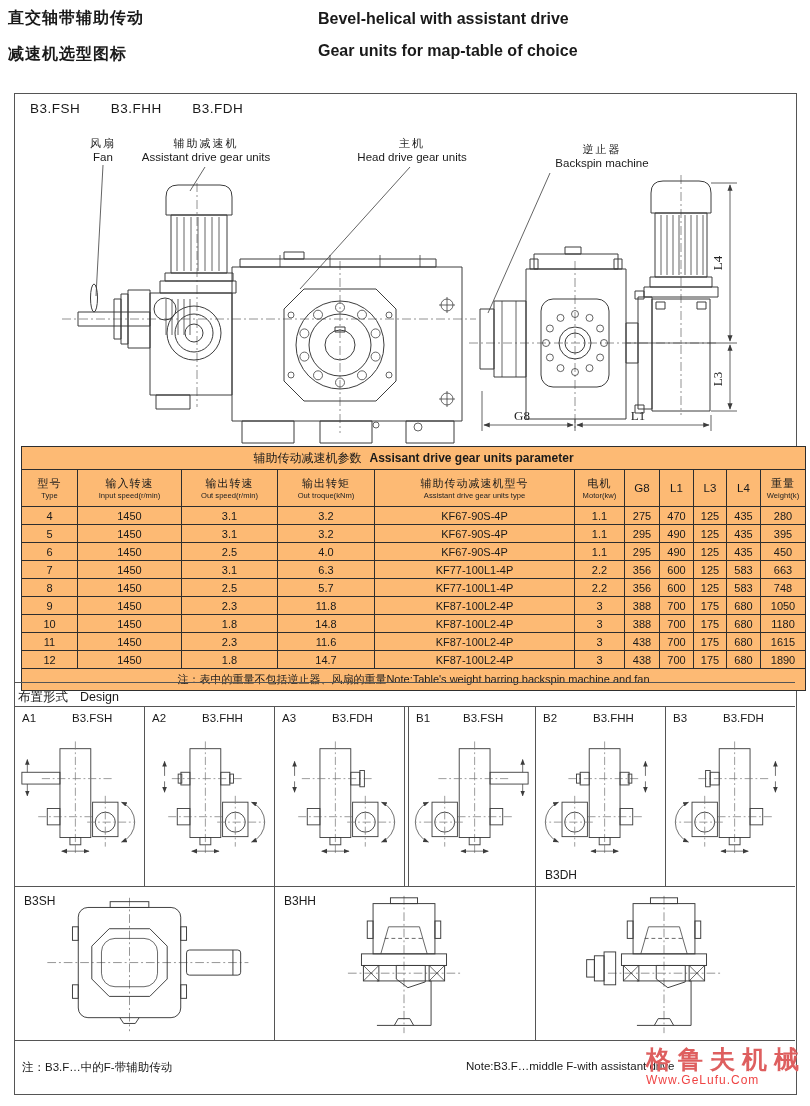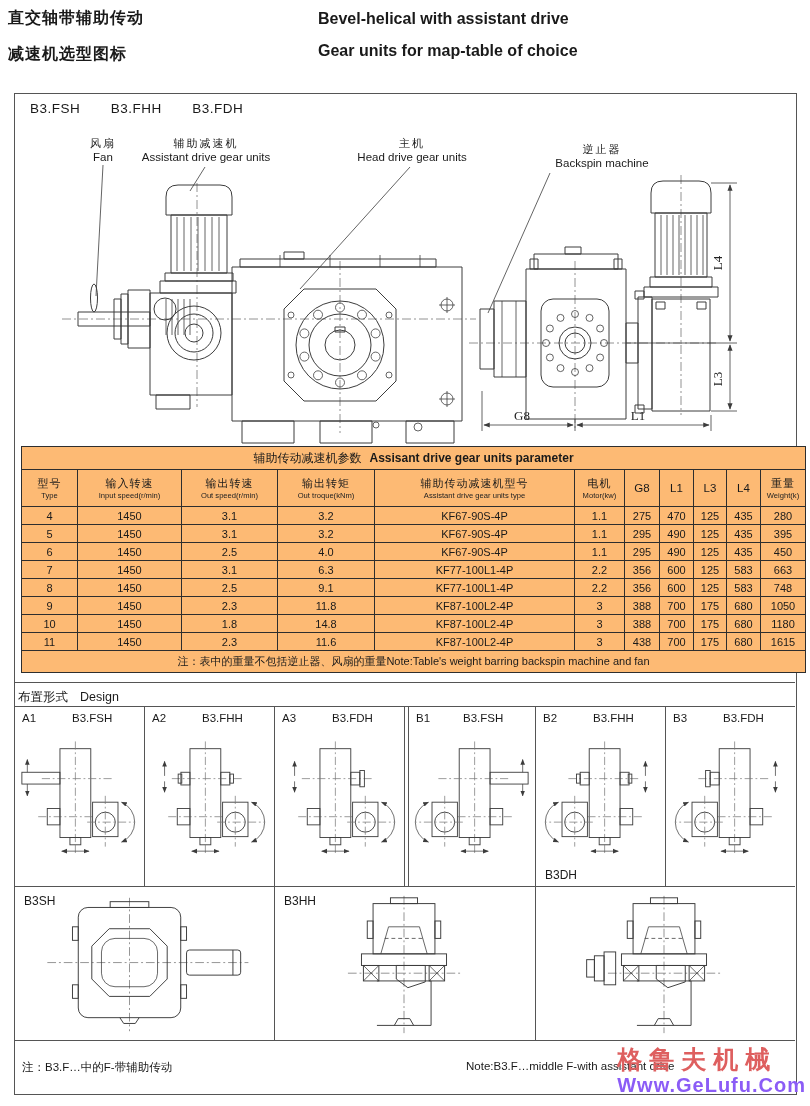--- a/index.html
+++ b/index.html
@@ -40,21 +40,21 @@
   
   .design-label{font-size:12.5px;}
   .design-label .en{margin-left:12px;}
   .cell-code{font-size:11.5px;}
   .mirror{transform:scaleX(-1);}
   .bottom-label{font-size:12px;}
   
   .foot-note{font-size:11.5px;}
   .wm{color:#de5f5f;text-align:left;line-height:1.1;}
   .wm .l1{font-family:"DejaVu Serif",serif;font-weight:bold;font-size:25px;letter-spacing:7px;}
-  .wm .l2{font-weight:bold;font-size:20px;letter-spacing:1px;color:#8b5cf6;}
+  .wm .l2{font-weight:normal;font-size:12px;letter-spacing:1px;color:#ef4444;}
 </style>
 </head>
 <body>
 
 <div class="page">
 
   <svg width="0" height="0" style="position:absolute">
     <defs>
       <marker id="arw" viewBox="0 0 10 10" refX="9" refY="5" markerWidth="8" markerHeight="8" orient="auto-start-reverse">
           <path d="M0,1 L10,5 L0,9 z" fill="#3c3c3c"></path>
@@ -452,21 +452,21 @@
           <td>356</td>
           <td>600</td>
           <td>125</td>
           <td>583</td>
           <td>663</td>
         </tr>
         <tr>
           <td>8</td>
           <td>1450</td>
           <td>2.5</td>
-          <td>9.1</td>
+          <td>5.7</td>
           <td>KF77-100L1-4P</td>
           <td>2.2</td>
           <td>356</td>
           <td>600</td>
           <td>125</td>
           <td>583</td>
           <td>748</td>
         </tr>
         <tr>
           <td>9</td>
@@ -499,20 +499,33 @@
           <td>1450</td>
           <td>2.3</td>
           <td>11.6</td>
           <td>KF87-100L2-4P</td>
           <td>3</td>
           <td>438</td>
           <td>700</td>
           <td>175</td>
           <td>680</td>
           <td>1615</td>
+        </tr>
+        <tr>
+          <td>12</td>
+          <td>1450</td>
+          <td>1.8</td>
+          <td>14.7</td>
+          <td>KF87-100L2-4P</td>
+          <td>3</td>
+          <td>438</td>
+          <td>700</td>
+          <td>175</td>
+          <td>680</td>
+          <td>1890</td>
         </tr>
       </tbody>
     <tfoot>
       <tr class="t-note">
           <td colspan="11"><span>注：表中的重量不包括逆止器、风扇的重量</span><span>Note:Table's weight barring backspin machine and fan</span></td>
         </tr>
     </tfoot>
   </table>
 
   <div class="abs hline" style="left:14px;top:682px;width:781px;"></div>

